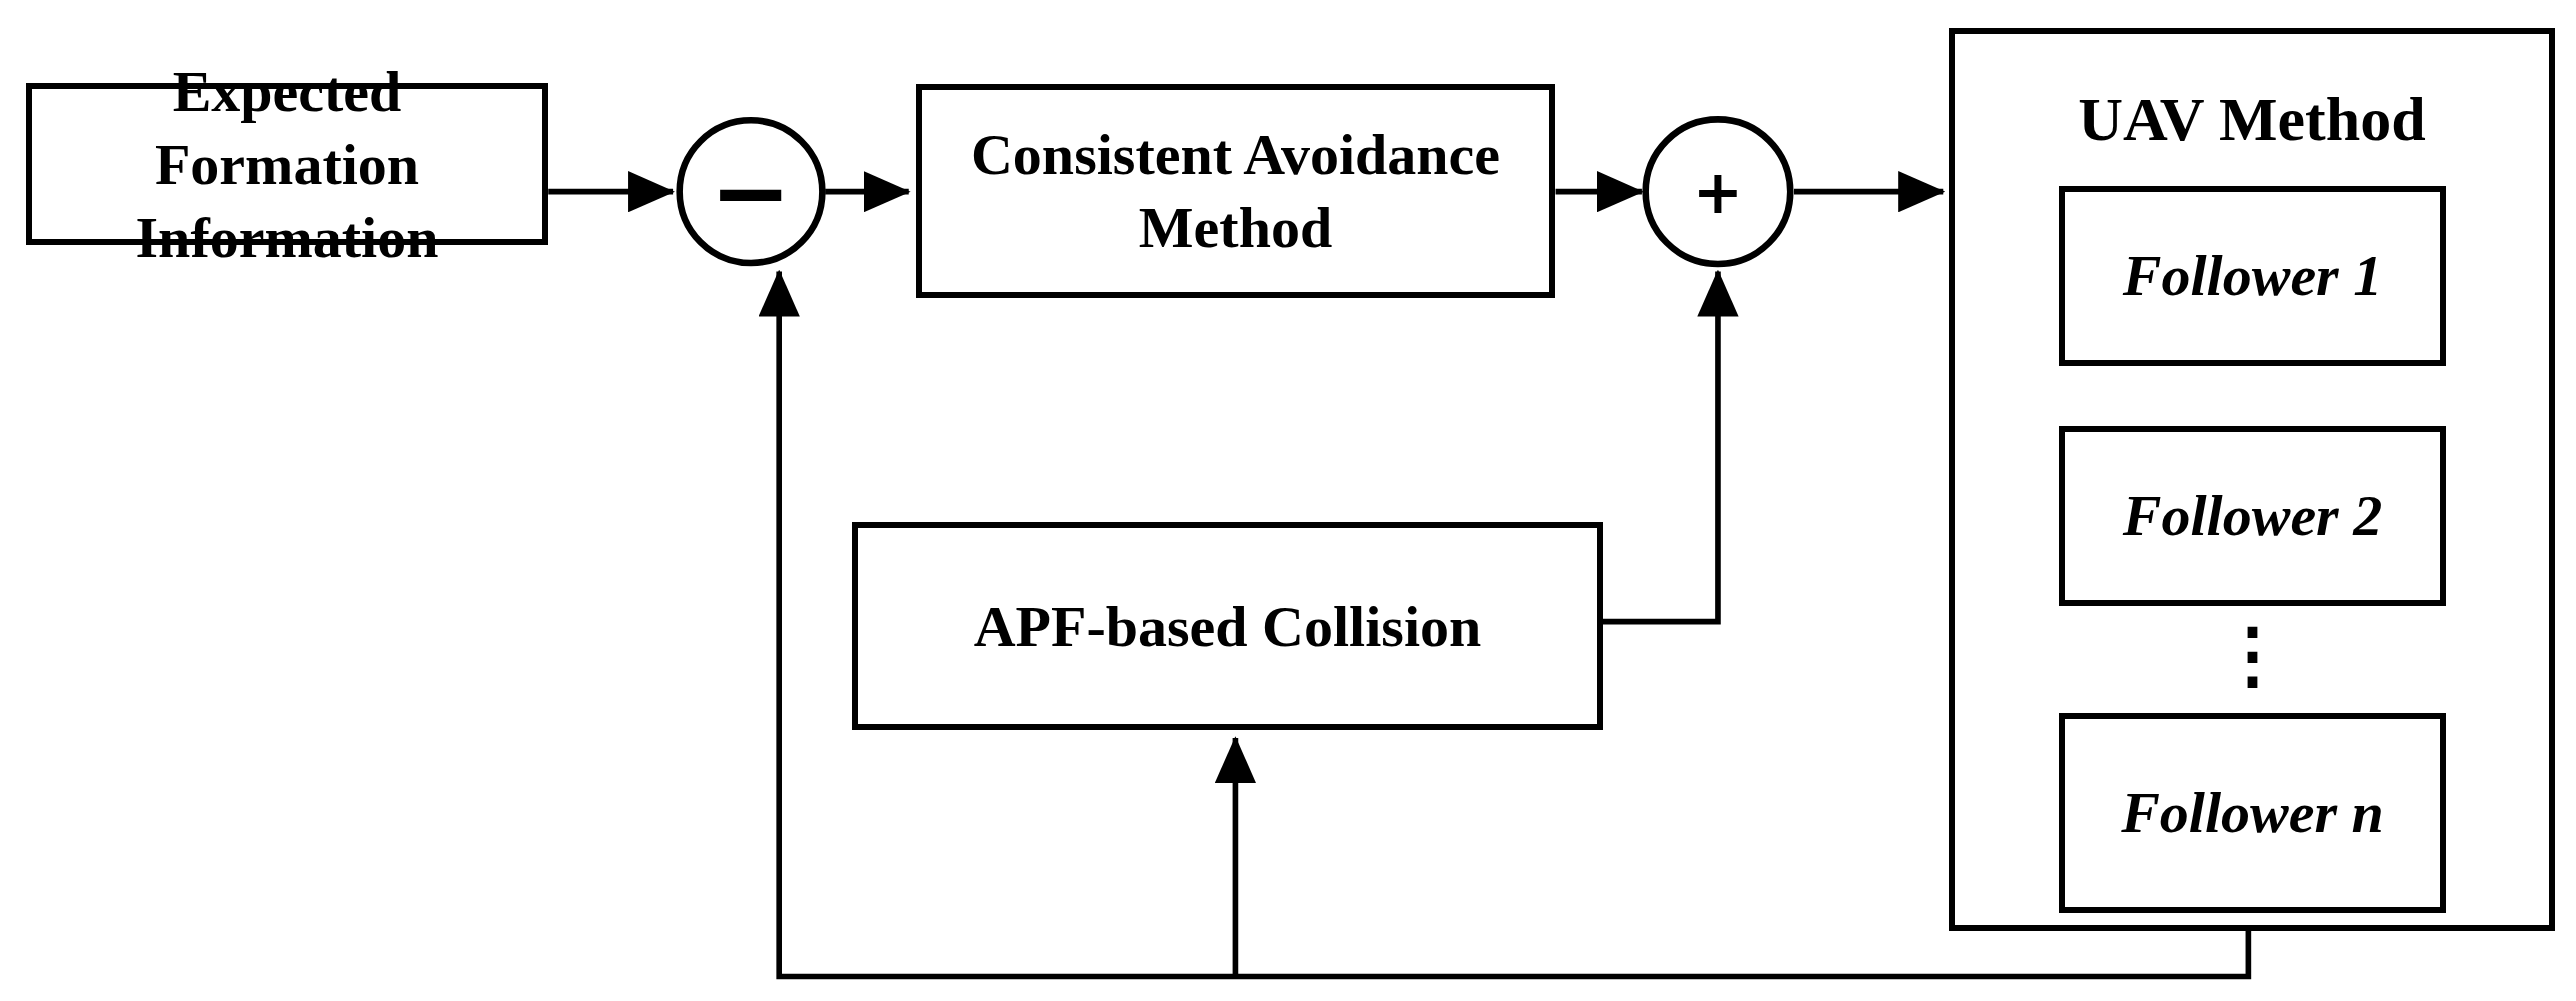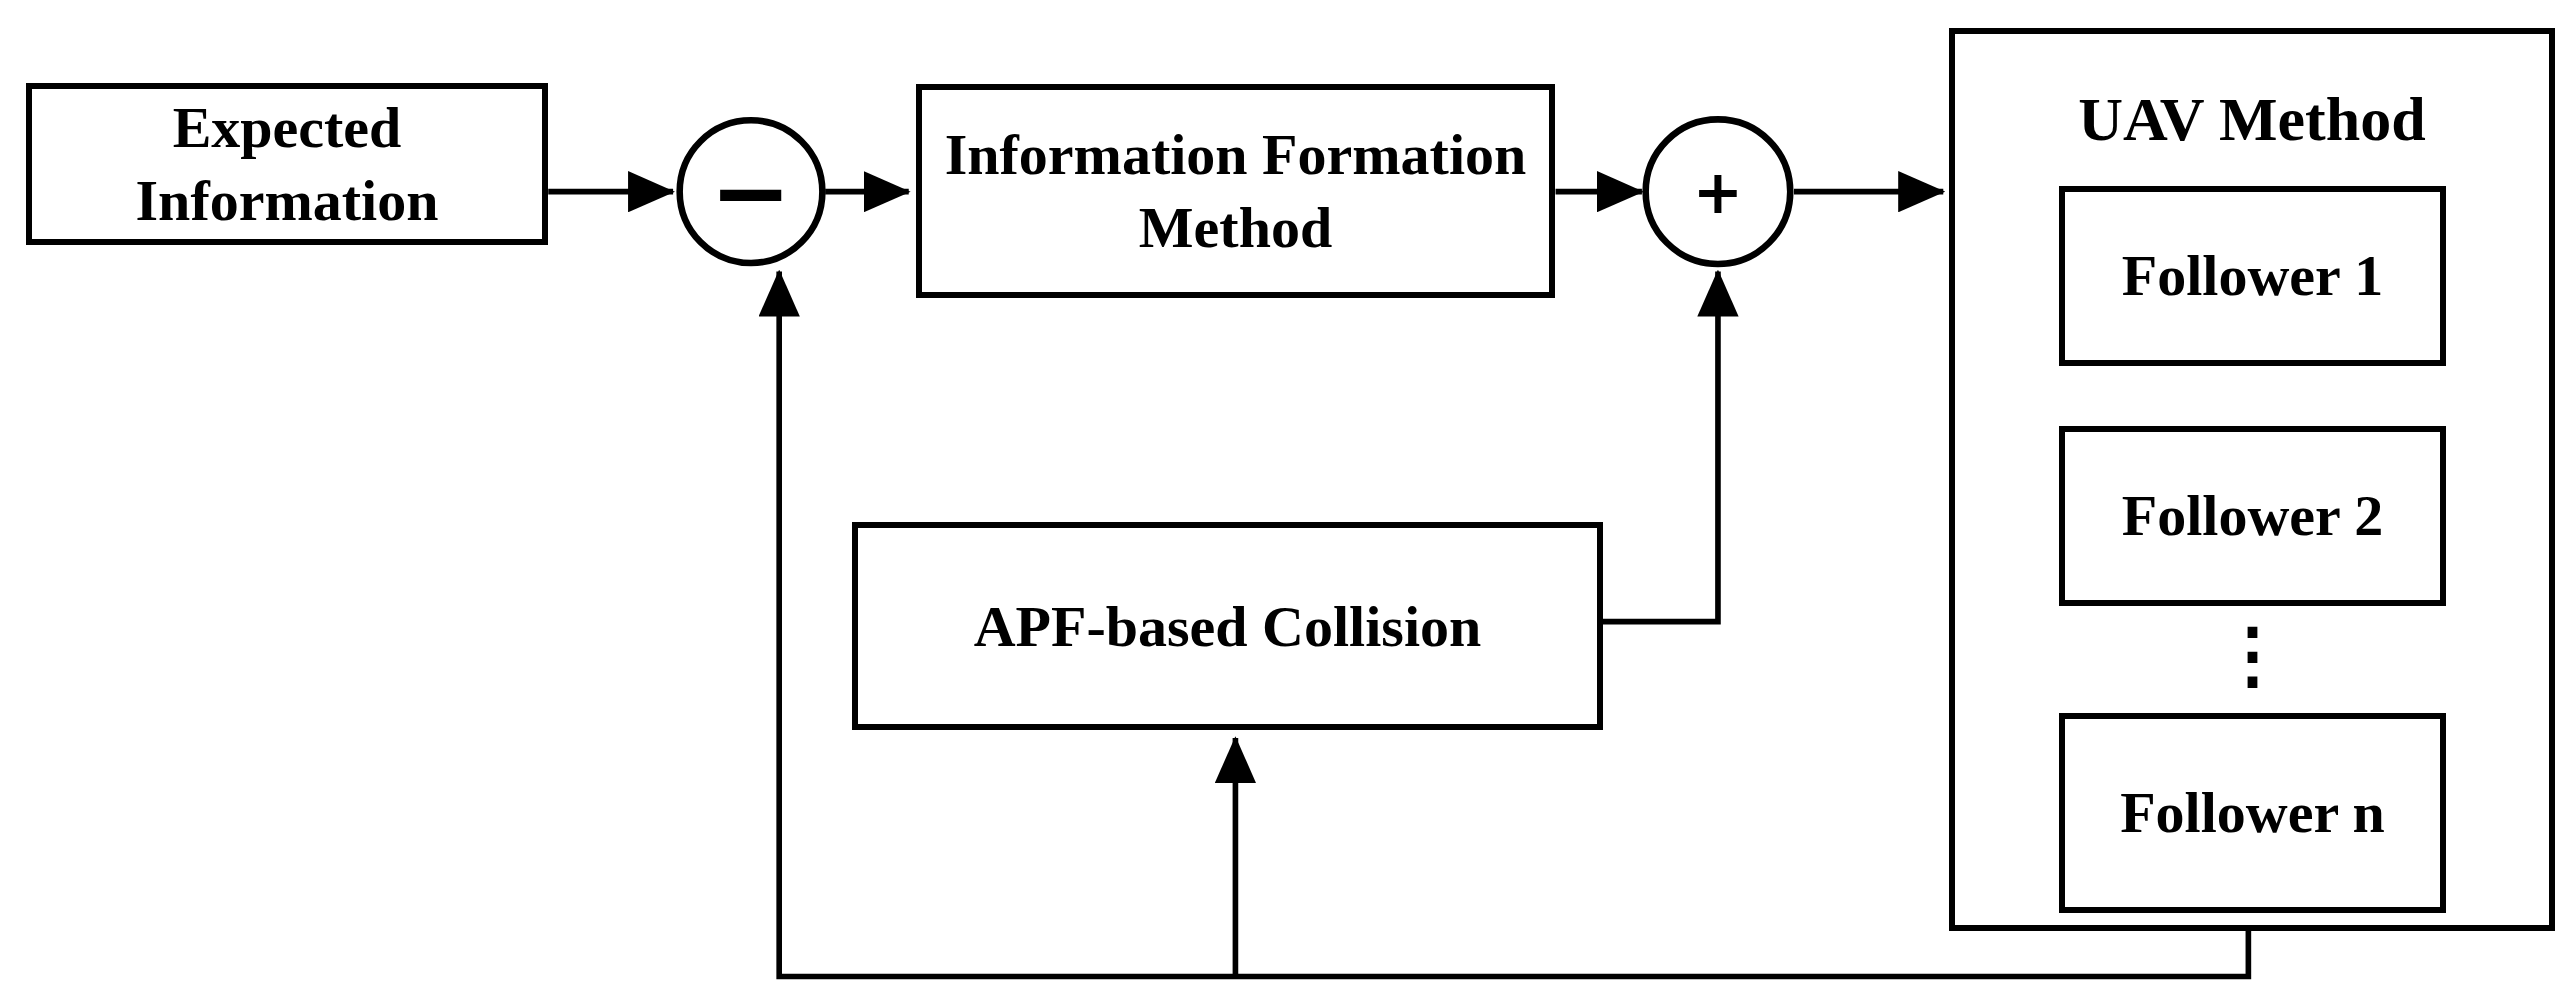--- a/index.html
+++ b/index.html
@@ -65,20 +65,21 @@
     border: 6.6px solid #000000;
     display: flex;
     align-items: center;
     justify-content: center;
     text-align: center;
   }
   .follower .line {
     white-space: nowrap;
     font-size: 58px;
     line-height: 66px;
+    font-style: italic;
   }
   .vdots {
     position: absolute;
     text-align: center;
     font-size: 73px;
     line-height: 94px;
     font-weight: bold;
   }
   .sign {
     font-family: "DejaVu Sans", sans-serif;
@@ -114,25 +115,26 @@
 
     <circle cx="800" cy="204" r="76" fill="#ffffff" stroke="#000000" stroke-width="7"></circle>
     <circle cx="1830" cy="204" r="77" fill="#ffffff" stroke="#000000" stroke-width="7"></circle>
 
     <text class="sign" x="800" y="204" font-size="104" text-anchor="middle" dominant-baseline="central">−</text>
     <text class="sign" x="1830" y="204" font-size="64" text-anchor="middle" dominant-baseline="central">+</text>
   </svg>
 
   <div class="box" style="left:26px; top:83px; width:522px; height:162px;">
     <span class="line">Expected</span>
+    <span class="line">Formation</span>
     <span class="line">Information</span>
   </div>
 
   <div class="box" style="left:916px; top:84px; width:639px; height:214px;">
-    <span class="line">Information Formation</span>
+    <span class="line">Consistent Avoidance</span>
     <span class="line">Method</span>
   </div>
 
   <div class="box" style="left:852px; top:522px; width:751px; height:208px;">
     <span class="line">APF-based Collision</span>
   </div>
 
   <div class="uavbox" style="left:1949px; top:28px; width:606px; height:903px;">
     <div class="uav-title">UAV Method</div>
 

